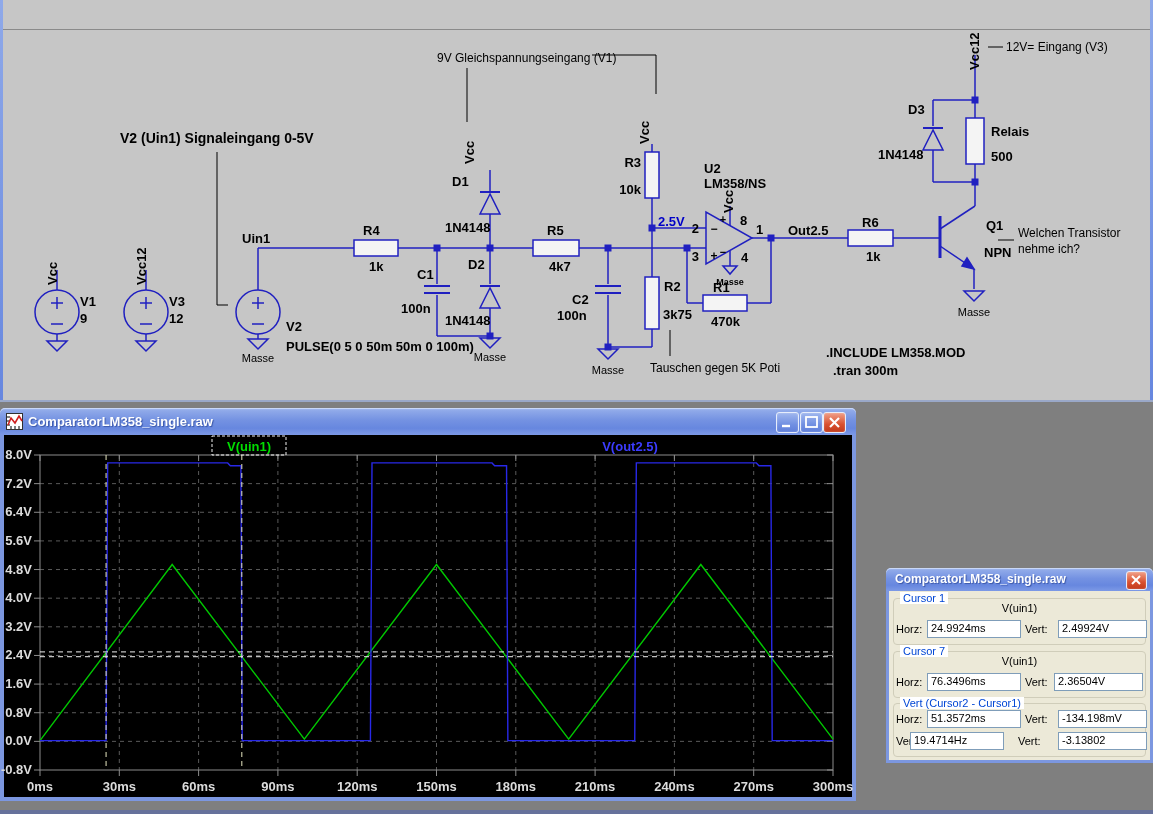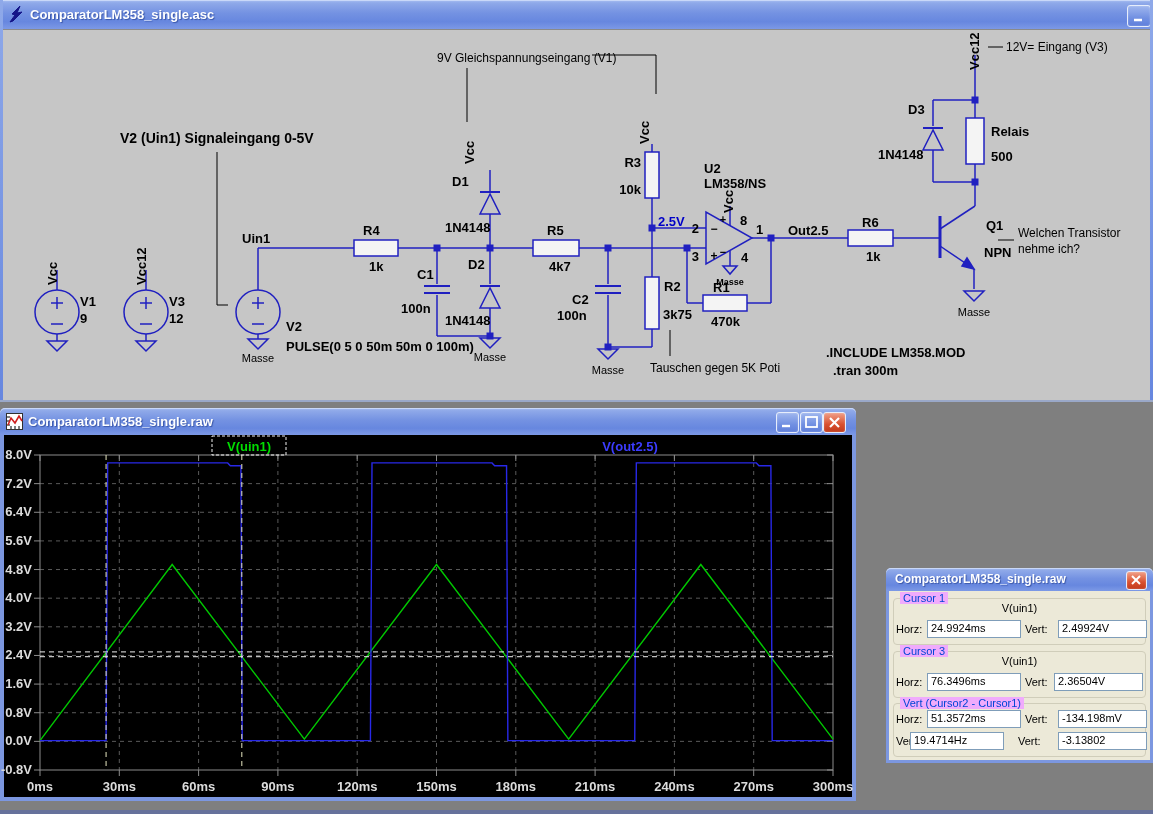--- a/index.html
+++ b/index.html
@@ -22,44 +22,33 @@
   #schematic-window .side{position:absolute;top:0;bottom:0;width:3px;
      background:linear-gradient(180deg,#8FA9E9,#6787DF);}
   #wave-window{position:absolute;left:0;top:408px;width:856px;height:393px;}
   #wave-window .win-titlebar{height:27px;border-radius:5px 5px 0 0;}
   #wave-client{position:absolute;left:0;top:27px;width:856px;height:262px;background:#7C97E0;}
   #cursor-dialog{position:absolute;left:886px;top:568px;width:267px;height:195px;}
   #cursor-dialog .win-titlebar{height:23px;border-radius:5px 5px 0 0;}
   #dlg-body{position:absolute;left:0;top:23px;width:261px;height:169px;background:#ECE9D8;
      border:3px solid #7C97E0;border-top:none;}
   .grp{position:absolute;left:4px;width:251px;border:1px solid #D0CDBA;border-radius:4px;}
-  .grp-label{position:absolute;top:-7px;left:6px;background:#f0abfc;padding:0 3px;
+  .grp-label{position:absolute;top:-7px;left:6px;background:#ffffff;padding:0 3px;
      color:#0046D5;font-size:11px;white-space:nowrap;}
   .trace-name{position:absolute;top:3px;left:0;width:100%;text-align:center;font-size:11px;color:#000;}
   .fld-label{position:absolute;font-size:11px;color:#000;text-align:left;}
   .fld-input{position:absolute;height:15px;background:#FFFFFF;border:1px solid #7F9DB9;
      font-size:11px;color:#000;padding:1px 0 0 3px;overflow:hidden;white-space:nowrap;}
   #bottom-strip{position:absolute;left:0;bottom:0;width:1153px;height:4px;background:#66719B;}
   svg text{font-family:"Liberation Sans",sans-serif;}
 </style>
 </head>
 <body>
 
 <div id="schematic-window">
-  <div class="win-titlebar">
-    <svg class="glyph" style="left:7px;top:4px;width:18px;height:21px" viewBox="0 0 18 21">
-      <path d="M3 18 L8 11 L5 10 L13 2 L10 9 L15 8 L6 17 Z" fill="#141488" stroke="#141488" stroke-width="1"></path>
-    </svg>
-    <span class="win-title" style="left:30px;top:7px">ComparatorLM358_single.asc</span>
-    <div class="tb-btn" style="left:1127px;top:5px;width:22px;height:20px">
-      <svg class="glyph" viewBox="0 0 22 20">
-        <line x1="6" y1="14" x2="14" y2="14" stroke="#FFFFFF" stroke-width="2.5"></line>
-      </svg>
-    </div>
-  </div>
   <div class="side" style="left:0"></div>
     <div class="side" style="right:0"></div>
 
   <div id="schematic-canvas">
   <svg width="1147" height="370" viewBox="3 30 1147 370">
     <g stroke="#2020C0" stroke-width="1.5" fill="none">
 
       <g>
         <circle cx="57" cy="312" r="22"></circle>
         <line x1="57" y1="290" x2="57" y2="270"></line>
@@ -442,21 +431,21 @@
     <div class="grp" style="top:7px;height:45px">
       <span class="grp-label">Cursor 1</span>
       <div class="trace-name">V(uin1)</div>
       <span class="fld-label" style="left:2px;top:24px;width:28px">Horz:</span>
       <div class="fld-input" style="left:33px;top:21px;width:89px">24.9924ms</div>
       <span class="fld-label" style="left:131px;top:24px;width:30px">Vert:</span>
       <div class="fld-input" style="left:164px;top:21px;width:84px">2.49924V</div>
     </div>
 
     <div class="grp" style="top:60px;height:45px">
-      <span class="grp-label">Cursor 3</span>
+      <span class="grp-label">Cursor 7</span>
       <div class="trace-name">V(uin1)</div>
       <span class="fld-label" style="left:2px;top:24px;width:28px">Horz:</span>
       <div class="fld-input" style="left:33px;top:21px;width:89px">76.3496ms</div>
       <span class="fld-label" style="left:131px;top:24px;width:30px">Vert:</span>
       <div class="fld-input" style="left:160px;top:21px;width:84px">2.36504V</div>
     </div>
 
     <div class="grp" style="top:112px;height:52px">
       <span class="grp-label">Vert (Cursor2 - Cursor1)</span>
       <span class="fld-label" style="left:2px;top:9px;width:28px">Horz:</span>

